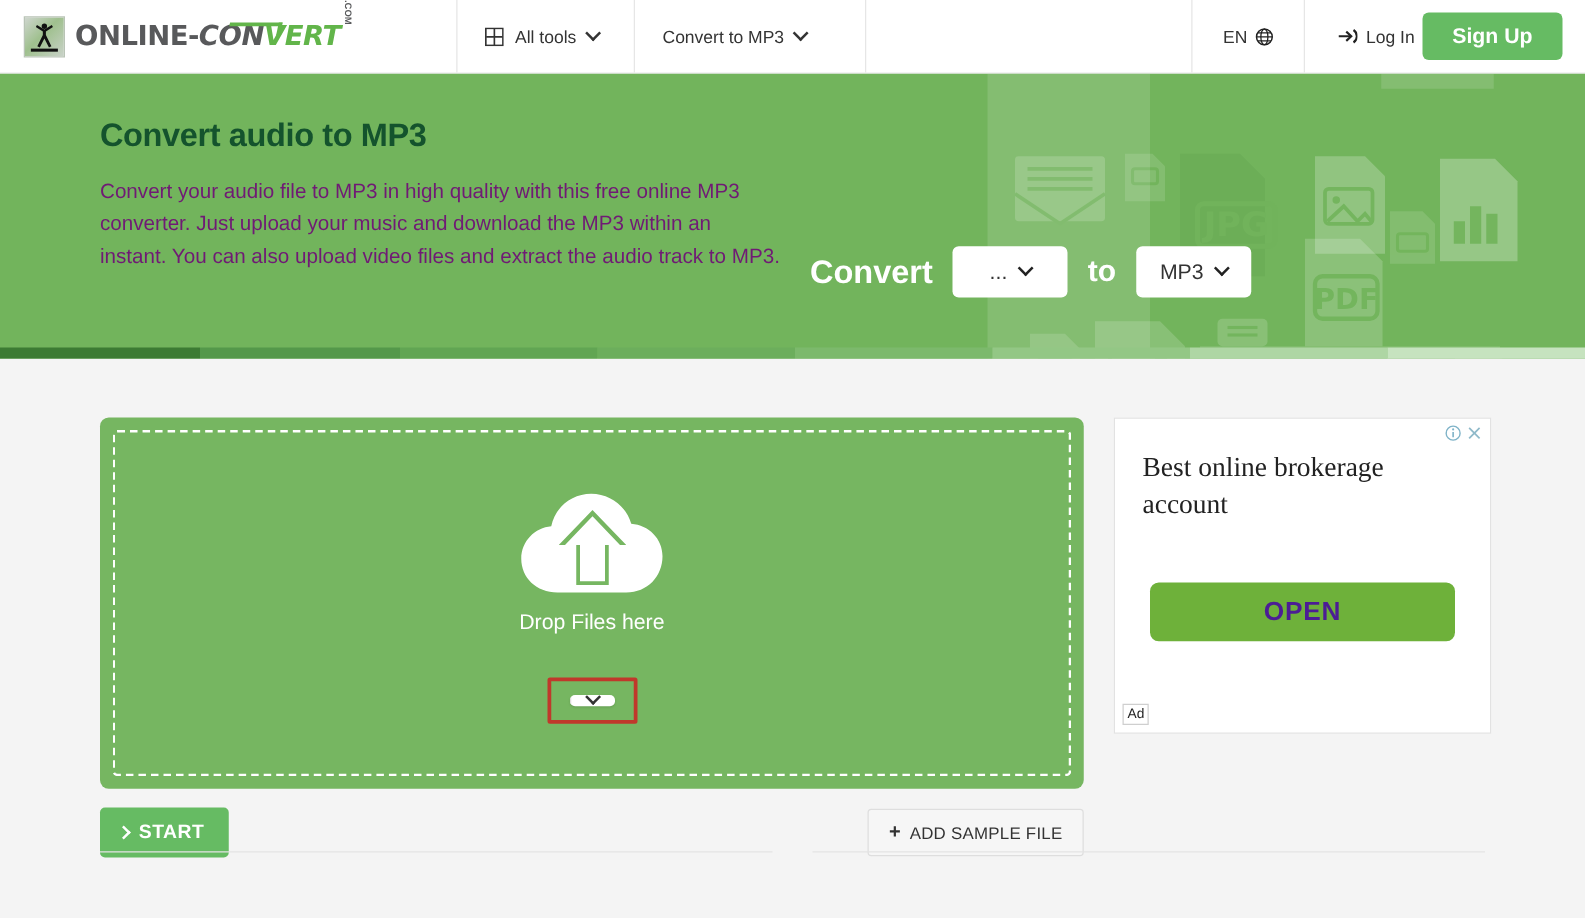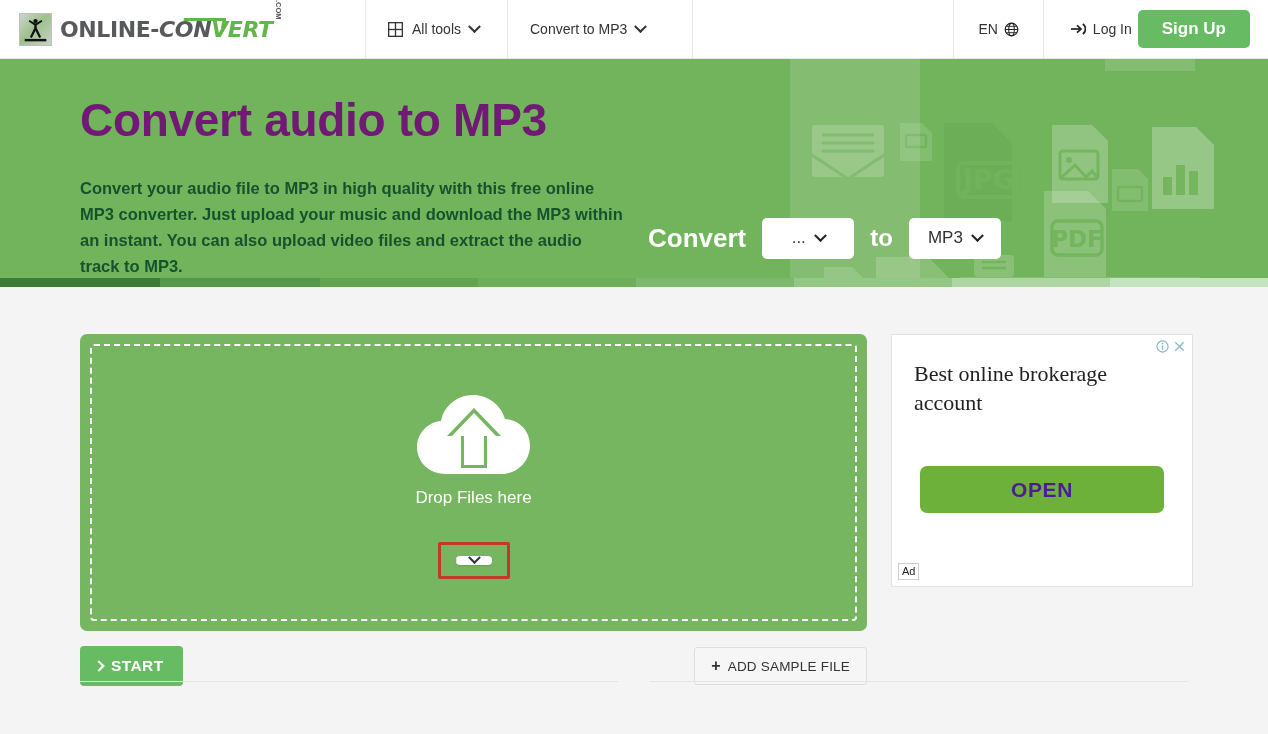--- a/index.html
+++ b/index.html
@@ -97,27 +97,26 @@
     overflow: hidden;
     display: flex; align-items: flex-start;
   }
   .hero-marks { position: absolute; inset: 0; pointer-events: none; }
   .hero-inner {
     position: relative; z-index: 2;
     display: flex; width: 100%; padding: 34px 0 0 80px;
   }
   .hero-left { width: 560px; }
   .hero-title {
-    color: #701a75; font-size: 46px; font-weight: 700;
-    letter-spacing: -0.3px; margin-bottom: 28px;
+    color: #14532d; font-size: 26px; font-weight: 700;
+    letter-spacing: -0.3px; margin-bottom: 16px;
   }
   .hero-desc {
-    color: #14532d; font-size: 16.5px; line-height: 1.58;
+    color: #701a75; font-size: 16.5px; line-height: 1.58;
     max-width: 545px;
-    font-weight: bold;
   }
   .hero-right {
     display: flex; align-items: center; gap: 16px;
     margin-left: 8px; margin-top: 104px;
   }
   .hero-right .lbl {
     color: #fff; font-size: 26px; font-weight: 700;
   }
   .hero-right .lbl.small { font-size: 24px; }
   .sel {

